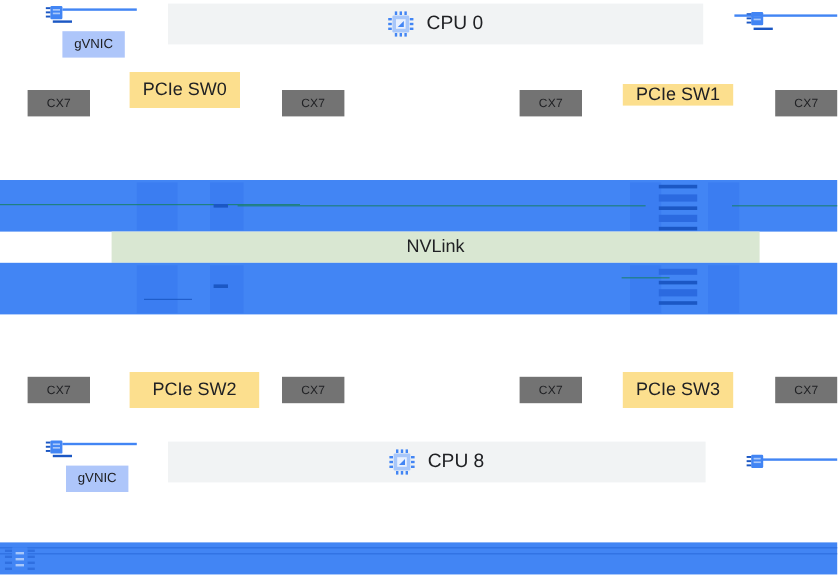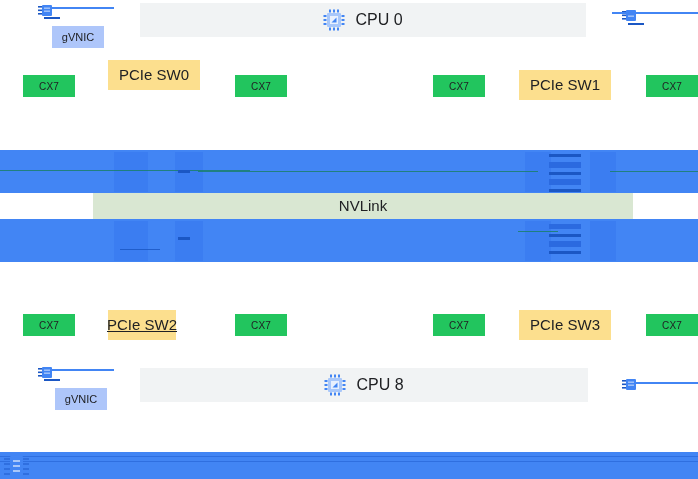--- a/index.html
+++ b/index.html
@@ -23,21 +23,21 @@
     display: flex;
     align-items: center;
     justify-content: center;
     color: #202124;
     text-align: center;
     line-height: 1.1;
     white-space: nowrap;
   }
 
   .cx7 {
-    background: #22c55e;
+    background: #737373;
     font-size: 10px;
     letter-spacing: 0.2px;
   }
 
   .pcie {
     background: #fcdf8e;
     font-size: 15px;
   }
 
   .gvnic {
@@ -165,21 +165,21 @@
     </svg>
   </div>
   <div class="nic-line" style="left:612px; top:12px; width:86px;"></div>
   <div class="nic-underline" style="left:628px; top:23px; width:16px;"></div>
 
   <div class="node cx7" style="left:23px; top:75px; width:52px; height:22px;">CX7</div>
   <div class="node pcie" style="left:108px; top:60px; width:92px; height:30px;">PCIe SW0</div>
   <div class="node cx7" style="left:235px; top:75px; width:52px; height:22px;">CX7</div>
 
   <div class="node cx7" style="left:433px; top:75px; width:52px; height:22px;">CX7</div>
-  <div class="node pcie" style="left:519px; top:70px; width:92px; height:30px;">PCIe SW1</div>
+  <div class="node pcie" style="left:519px; top:70px; width:92px; height:18px;">PCIe SW1</div>
   <div class="node cx7" style="left:646px; top:75px; width:52px; height:22px;">CX7</div>
 
   <div class="gpu-band" style="left:0px; top:150px; width:698px; height:43px;">
     <div class="band-inner" style="left:114px; top:2px; width:34px; height:40px; background:#3a7bf0;"></div>
     <div class="band-inner" style="left:175px; top:2px; width:28px; height:40px; background:#3a7bf0;"></div>
     <div class="band-inner" style="left:525px; top:2px; width:26px; height:40px; background:#3a7bf0;"></div>
     <div class="band-inner" style="left:590px; top:2px; width:26px; height:40px; background:#3a7bf0;"></div>
 
     <div class="band-dark" style="left:549px; top:4px; width:32px; height:3px;"></div>
     <div class="band-mid" style="left:549px; top:12px; width:32px; height:6px;"></div>
@@ -205,21 +205,21 @@
     <div class="band-dark" style="left:549px; top:15px; width:32px; height:3px;"></div>
     <div class="band-mid" style="left:549px; top:22px; width:32px; height:6px;"></div>
     <div class="band-dark" style="left:549px; top:32px; width:32px; height:3px;"></div>
 
     <div class="band-line" style="left:518px; top:12px; width:40px; background:#1a7f6b;"></div>
     <div class="band-line" style="left:120px; top:30px; width:40px; background:#1b57c4;"></div>
     <div class="band-dark" style="left:178px; top:18px; width:12px; height:3px;"></div>
   </div>
 
   <div class="node cx7" style="left:23px; top:314px; width:52px; height:22px;">CX7</div>
-  <div class="node pcie" style="left:108px; top:310px; width:68px; height:30px;text-decoration:underline;">PCIe SW2</div>
+  <div class="node pcie" style="left:108px; top:310px; width:108px; height:30px;">PCIe SW2</div>
   <div class="node cx7" style="left:235px; top:314px; width:52px; height:22px;">CX7</div>
 
   <div class="node cx7" style="left:433px; top:314px; width:52px; height:22px;">CX7</div>
   <div class="node pcie" style="left:519px; top:310px; width:92px; height:30px;">PCIe SW3</div>
   <div class="node cx7" style="left:646px; top:314px; width:52px; height:22px;">CX7</div>
 
   <div class="icon" style="left:38px; top:366px; width:16px; height:14px;">
     <svg width="16" height="14" viewBox="0 0 16 14">
       <rect x="4" y="1" width="10" height="11" rx="1" fill="#4285f4"></rect>
       <rect x="0" y="2" width="4" height="1.6" fill="#1b57c4"></rect>

